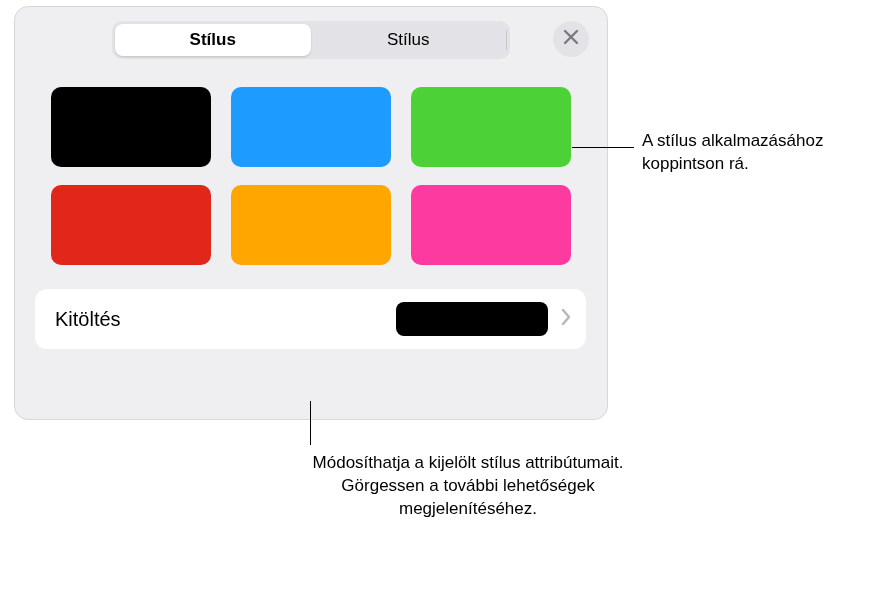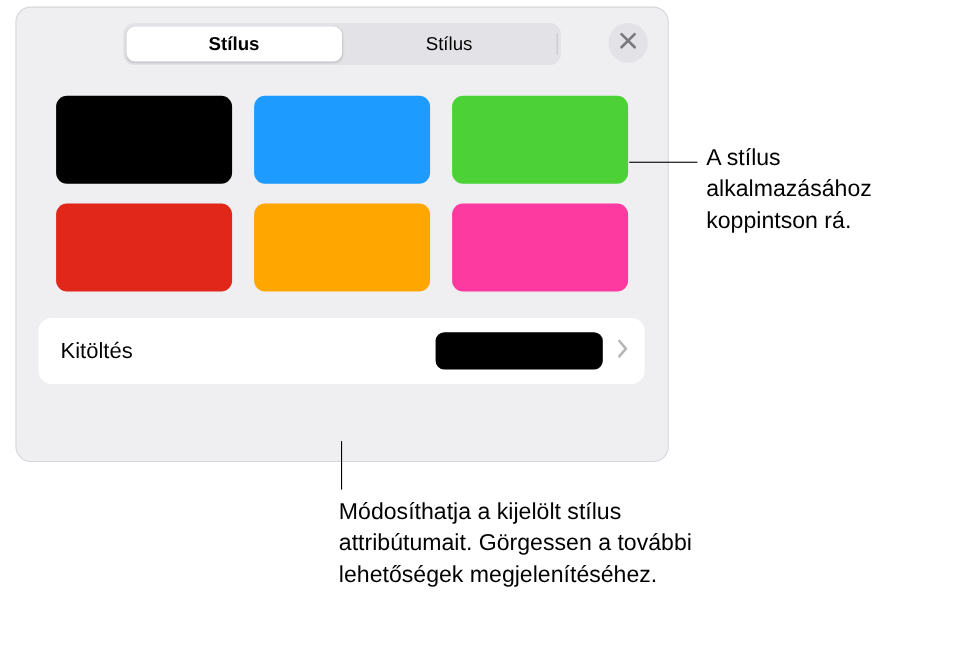--- a/index.html
+++ b/index.html
@@ -111,33 +111,34 @@
       background: #000;
       margin-right: 12px;
     }
     .chevron svg {
       width: 12px;
       height: 18px;
     }
     
     .callout {
       position: absolute;
-      font-size: 21px;
+      font-size: 17px;
       line-height: 1.35;
       color: #000;
     }
     .callout-apply {
       left: 642px;
       top: 130px;
       width: 220px;
     }
     .callout-modify {
-      left: 308px;
+      left: 288px;
       top: 452px;
       width: 360px;
+      text-align: center;
     }
     .lead-line {
       position: absolute;
       background: #000;
       z-index: 5;
     }
     .lead-h1 {
       left: 572px;
       top: 147px;
       width: 62px;

